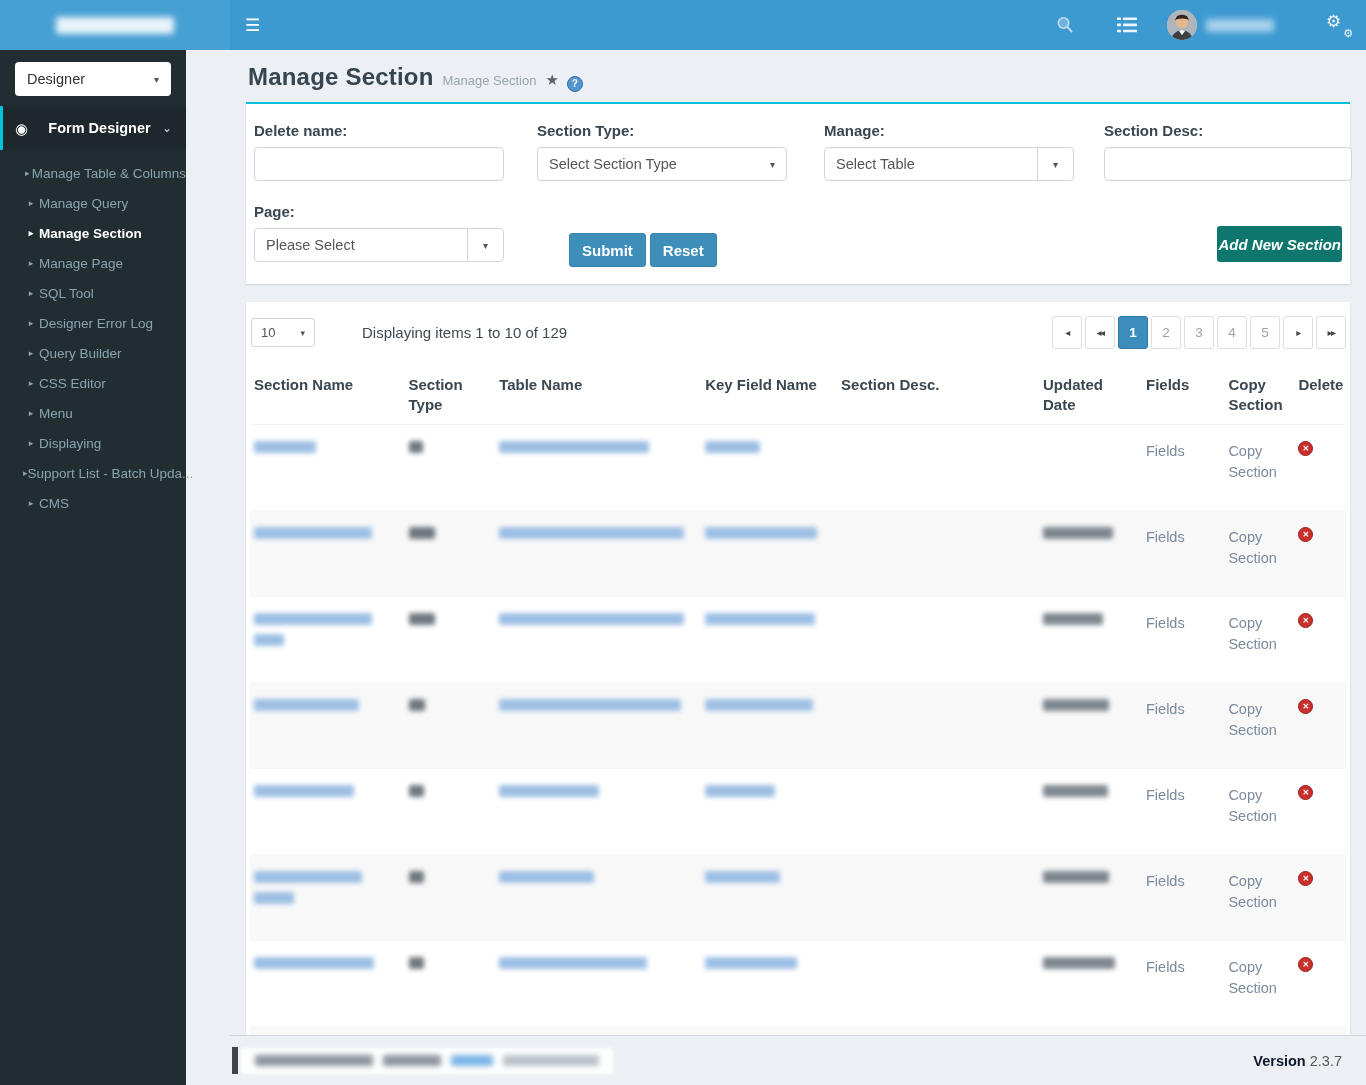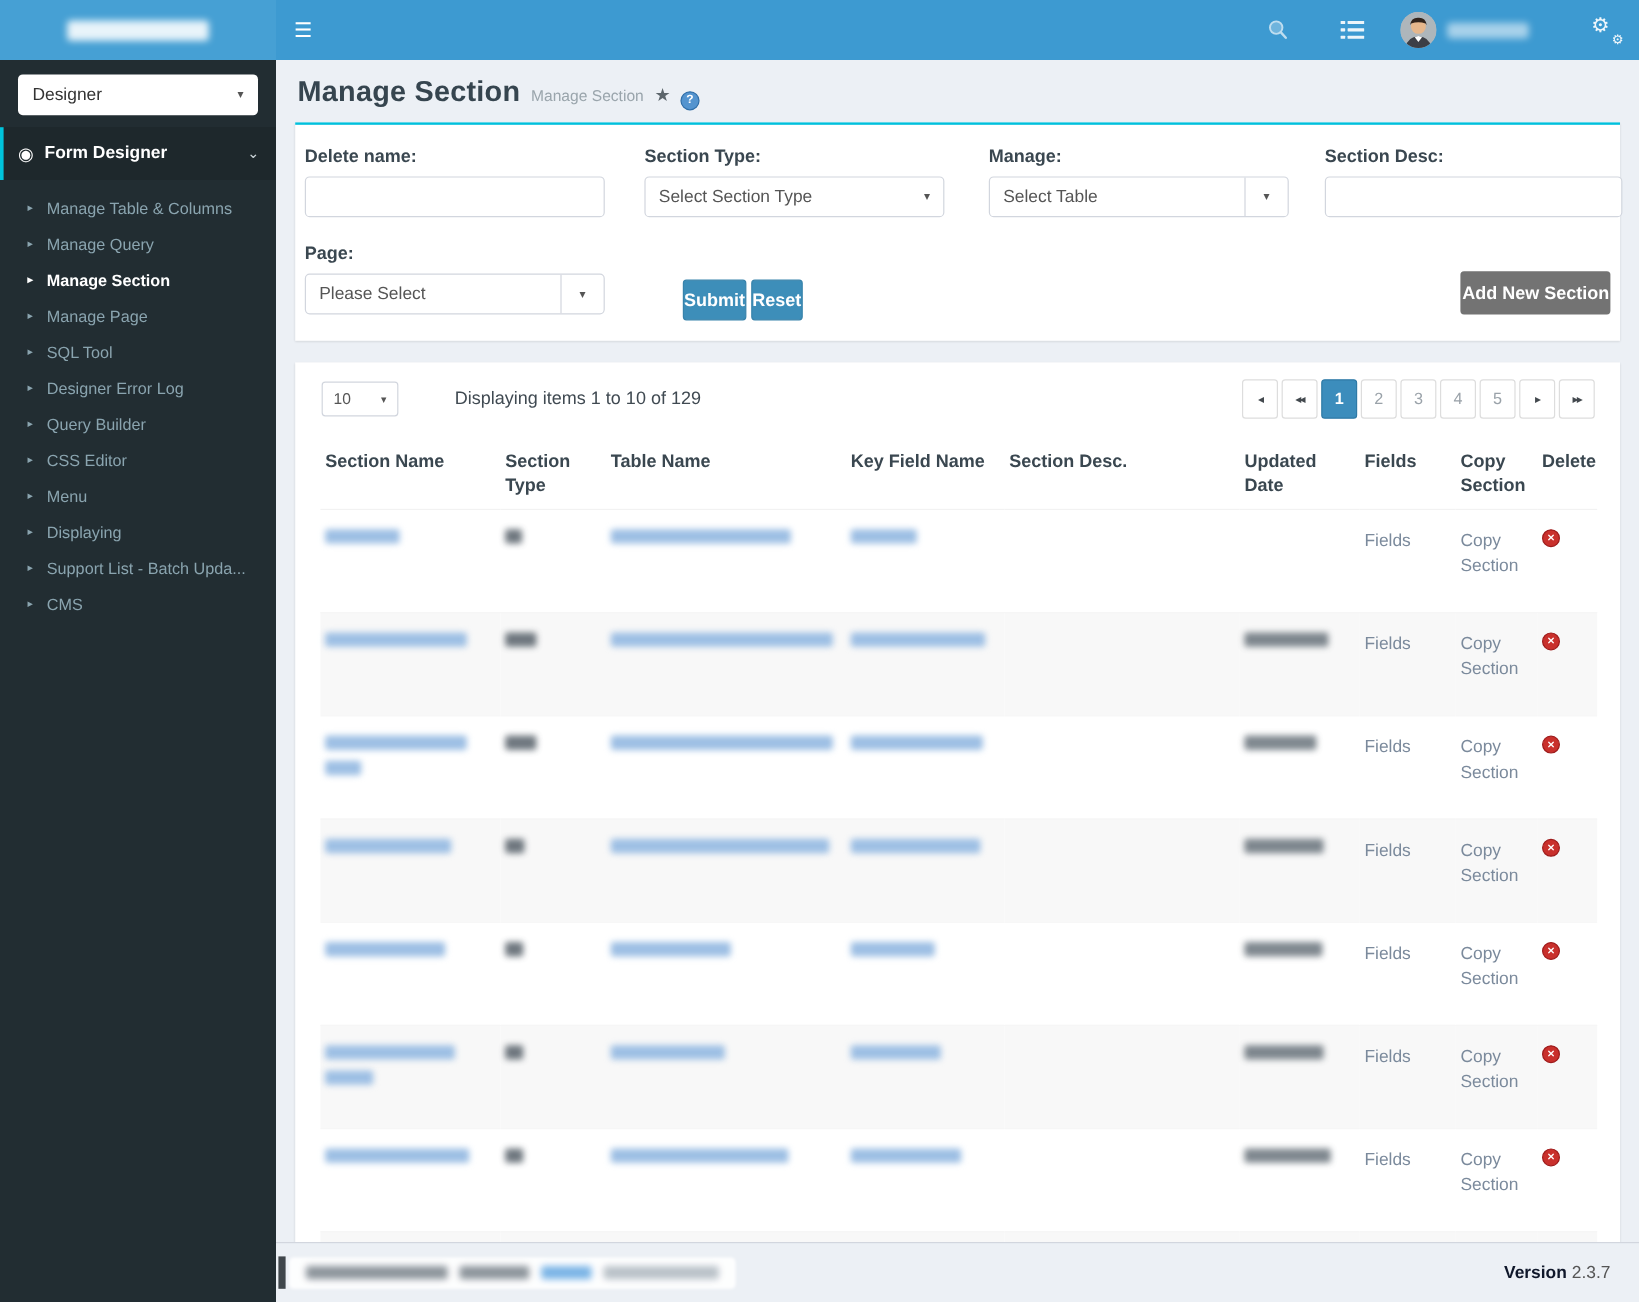--- a/index.html
+++ b/index.html
@@ -18,21 +18,21 @@
   .icon-btn { display:flex; align-items:center; justify-content:center; cursor:pointer; }
   .search-ic { margin-right:42px; opacity:.75; }
   .list-ic { margin-right:30px; opacity:.9; }
   .user-blk { display:flex; align-items:center; margin-right:52px; cursor:pointer; }
   .avatar { width:30px; height:30px; border-radius:50%; overflow:hidden; background:#b9bfc4; flex:0 0 30px; }
   .user-name-redact { width:68px; height:13px; margin-left:9px; background:rgba(255,255,255,.55); border-radius:3px; filter:blur(3px); }
   .gears { position:relative; width:26px; height:24px; color:rgba(255,255,255,.92); }
   .gears .g1 { position:absolute; left:0; top:-2px; font-size:17px; }
   .gears .g2 { position:absolute; right:-1px; bottom:-3px; font-size:11px; }
   
-  .sidebar { position:absolute; top:50px; left:0; width:230px; height:1035px; background:#222d32; }
+  .sidebar { position:absolute; top:50px; left:0; width:186px; height:1035px; background:#222d32;text-align:center; }
   .app-select { margin:12px 15px 10px 15px; height:34px; background:#fff; border-radius:4px;
     display:flex; align-items:center; justify-content:space-between; padding:0 12px; cursor:pointer; }
   .app-select .val { font-size:14.5px; color:#333; }
   .app-select .caret { font-size:10px; color:#555; }
   .group-hdr { height:44px; background:#1e282c; border-left:3px solid #00c4dc; display:flex; align-items:center;
     padding:0 14px 0 12px; cursor:pointer; }
   .group-hdr .bullseye { color:#fff; font-size:15px; margin-right:9px; line-height:1; }
   .group-hdr .lbl { color:#fff; font-size:14.5px; font-weight:bold; flex:1; }
   .group-hdr .chev { color:#cfd8dc; font-size:12px; }
   .menu { padding:8px 0; }
@@ -55,26 +55,26 @@
   .f-field { padding:6px 0; }
   .f-label { font-size:15px; font-weight:bold; color:#3a4750; margin-bottom:8px; }
   .tbox { width:250px; height:34px; border:1px solid #d2d6de; border-radius:4px; background:#fff; }
   .tbox.wide { width:248px; }
   .sel { width:250px; height:34px; border:1px solid #d2d6de; border-radius:4px; background:#fff;
     display:flex; align-items:center; cursor:pointer; }
   .sel .txt { flex:1; font-size:14.5px; color:#555; padding:0 11px; white-space:nowrap; }
   .sel .crt { font-size:10px; color:#555; padding:0 11px; }
   .sel.split .crt { border-left:1px solid #d2d6de; align-self:stretch; display:flex; align-items:center; width:36px; justify-content:center; }
   .btn { border:none; border-radius:3px; font-family:inherit; font-size:15px; font-weight:bold; color:#fff; cursor:pointer; }
-  .btn-steel { background:#3d8eb9; height:34px; padding:0 0; border:1px solid #3883ab; }
+  .btn-steel { background:#3d8eb9; height:34px; padding:0 12px; border:1px solid #3883ab; }
   .btn-row { display:flex; align-items:flex-end; gap:4px; padding-bottom:1px; }
-  .btn-add { background:#737373; height:36px; padding:0 1px; }
+  .btn-add { background:#0f766e; height:36px; padding:0 1px;font-style:italic; }
   .f-add-cell { display:flex; align-items:flex-end; justify-content:flex-end; padding-right:0; }
   
-  .table-card { margin-top:18px; height:742px; padding:14px 21px; overflow:hidden; }
+  .table-card { margin-top:18px; height:742px; padding:14px 4px; overflow:hidden; }
   .toolbar { display:flex; align-items:center; }
   .pagesize { width:64px; height:29px; border:1px solid #d2d6de; border-radius:3px; display:flex; align-items:center;
     justify-content:space-between; padding:0 9px; cursor:pointer; margin-left:1px; }
   .pagesize .v { font-size:13px; color:#555; }
   .pagesize .crt { font-size:9px; color:#555; }
   .displaying { font-size:15px; color:#404a52; margin-left:47px; }
   .pager { margin-left:auto; display:flex; }
   .pg { min-width:30px; height:33px; border:1px solid #ddd; background:#fff; border-radius:3px; margin-left:3px;
     display:flex; align-items:center; justify-content:center; font-size:13.5px; color:#9aa2a9; cursor:pointer; padding:0 9px; }
   .pg.nav { color:#43494e; font-size:10px; letter-spacing:-1.5px; }

